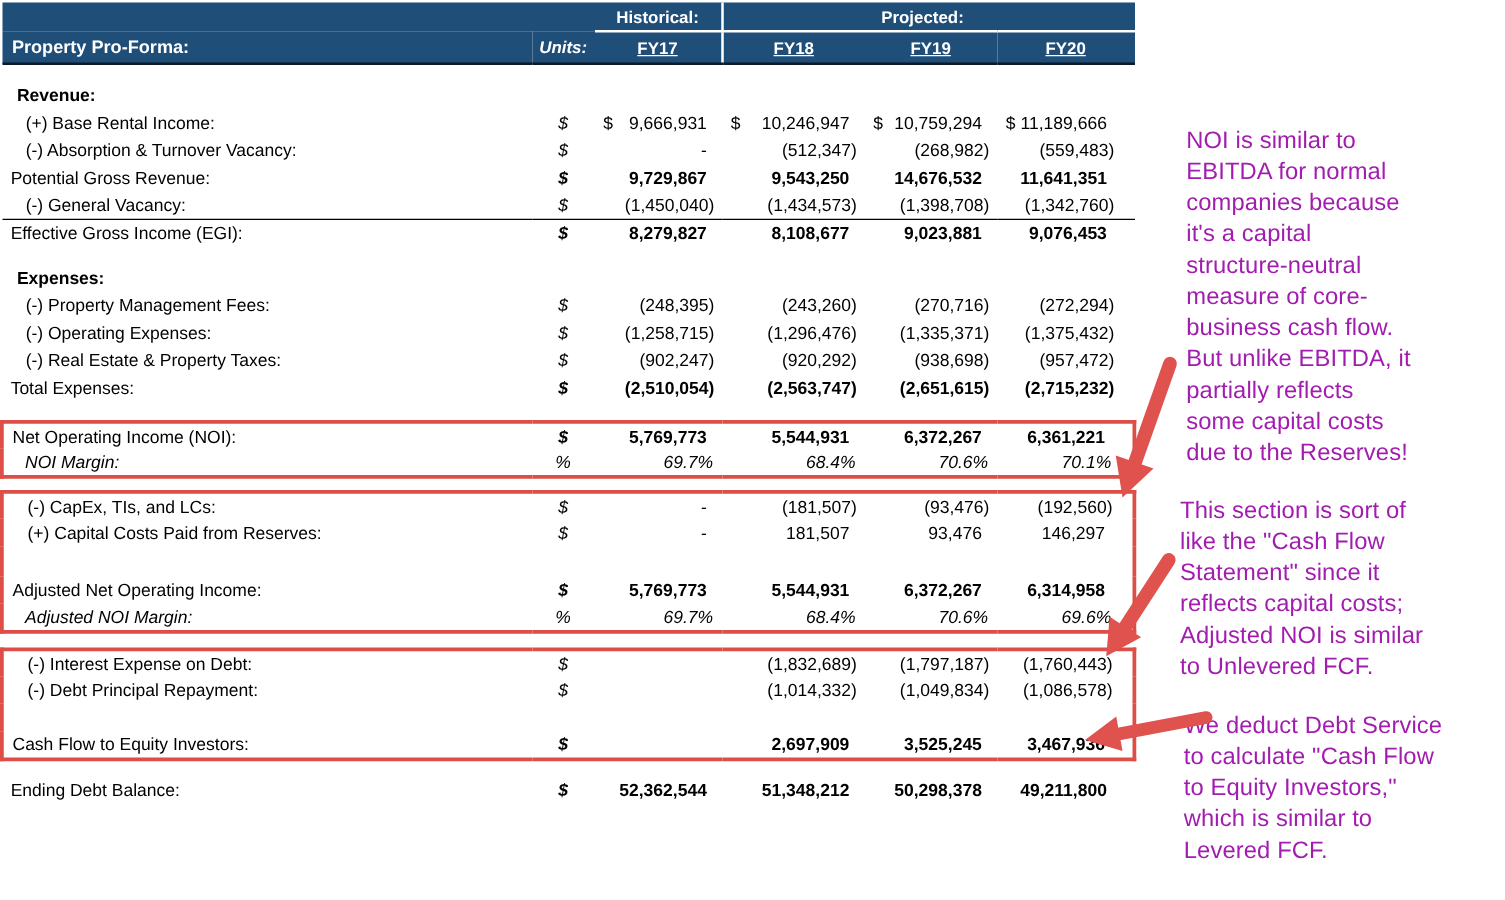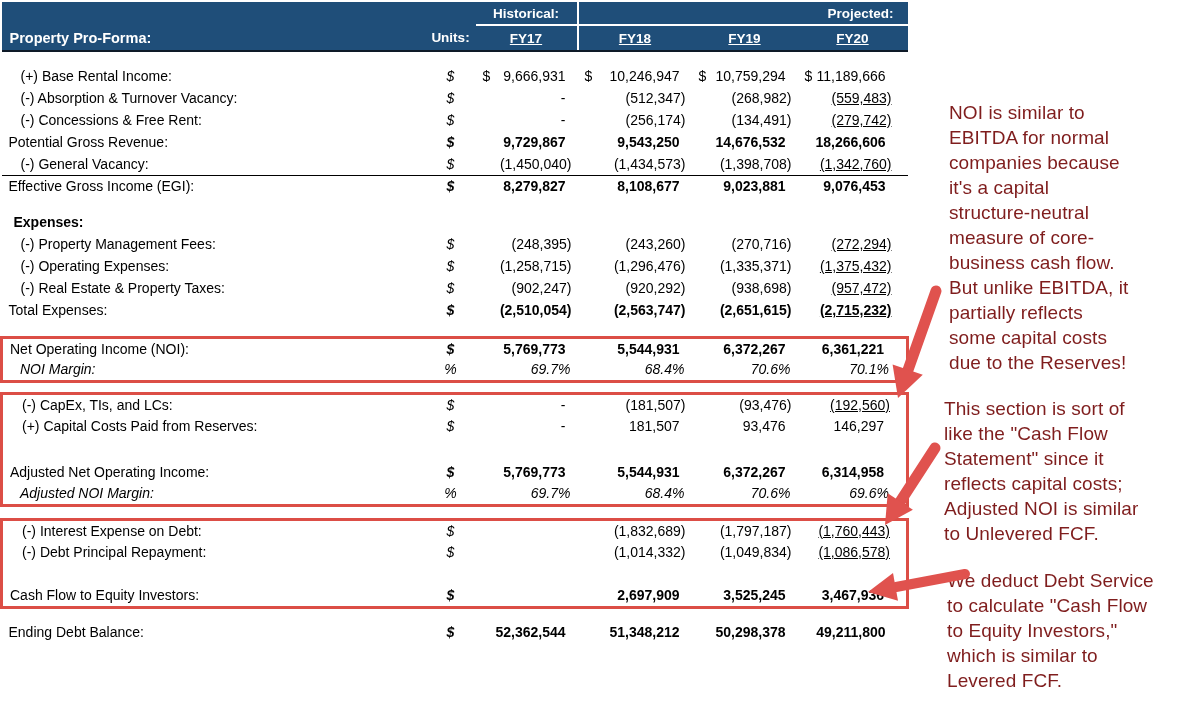--- a/index.html
+++ b/index.html
@@ -9,49 +9,49 @@
   }
   .sheet{position:absolute;inset:0;overflow:hidden;background:#fff;}
 
   
   table#proforma{position:absolute;left:0;top:2px;width:906px;border-collapse:collapse;table-layout:fixed;}
   thead th{background:#1F4E79;color:#fff;font-weight:700;font-size:13.5px;padding:1px 4px;}
   thead tr.r1 th{height:20px;}
   thead tr.r2 th{height:22px;border-bottom:2.6px solid #0e1a28;}
   th.head-blank{}
   th.hist{text-align:center;border-bottom:2.2px solid #fff;border-right:2.2px solid #fff;}
-  th.proj{text-align:right;padding-right:14px;border-bottom:2.2px solid #fff;}
+  th.proj{text-align:center;padding-right:14px;border-bottom:2.2px solid #fff;}
   th.title{text-align:left;font-size:14.5px;padding-left:8px;}
-  th.units{text-align:center;}
+  th.units{font-style:italic;text-align:center;}
   th.fy{text-align:center;text-decoration:underline;}
   th.fy17{border-right:2.2px solid #fff;}
 
   tbody tr{height:22px;}
   td{font-size:14px;color:#000;padding:0;vertical-align:middle;}
   .c-label{white-space:nowrap;overflow:hidden;}
   tr.section .c-label{font-weight:700;padding-left:12px;}
   tr.item    .c-label{padding-left:19px;}
   tr.total   .c-label{font-weight:400;padding-left:7px;}
   tr.margin  .c-label{padding-left:17px;}
   .c-units{text-align:center;font-style:italic;}
   .c-val{text-align:right;white-space:nowrap;}
   .c-val.neg{padding-right:6px;}
   .c-val.pos{padding-right:12px;}
   .c-val.pct{padding-right:7px;text-align:right;}
-  td.c-val:last-child.neg{padding-right:16px;text-decoration:underline;}
+  td.c-val:last-child.neg{padding-right:16px;}
   td.c-val:last-child.pos{padding-right:22px;}
   td.c-val:last-child.pct{padding-right:17px;}
   tr.total td{font-weight:700;}
   tr.margin td{font-style:italic;}
   tr.line td{border-bottom:1.4px solid #000;}
   tbody.red-box{border:3px solid #DC4E46;}
   .cur{float:left;padding-left:7px;font-weight:inherit;}
 
   
-  .anno{position:absolute;color:#7f1d1d;font-size:19px;line-height:25px;white-space:pre-line;letter-spacing:0.1px;}
+  .anno{position:absolute;color:#a21caf;font-size:19px;line-height:25px;white-space:pre-line;letter-spacing:0.1px;}
   #anno1{left:949px;top:100px;width:255px;}
   #anno2{left:944px;top:396px;width:262px;}
   #anno3{left:947px;top:568px;width:262px;}
   svg.arrows{position:absolute;left:0;top:0;pointer-events:none;}
 </style>
 </head>
 <body>
 
 <div class="sheet">
 
@@ -76,51 +76,51 @@
         <th class="fy fy17">FY17</th>
         <th class="fy">FY18</th>
         <th class="fy">FY19</th>
         <th class="fy">FY20</th>
       </tr>
     </thead>
   <tbody>
         <tr class="spacer" style="height: 14px;">
           <td colspan="6"></td>
         </tr>
+        <tr class="section">
+          <td class="c-label">Revenue:</td>
+          <td class="c-units"></td>
+          <td class="c-val"></td>
+          <td class="c-val"></td>
+          <td class="c-val"></td>
+          <td class="c-val"></td>
+        </tr>
         <tr class="item">
           <td class="c-label">(+) Base Rental Income:</td>
           <td class="c-units">$</td>
           <td class="c-val pos"><span class="cur">$</span>9,666,931</td>
           <td class="c-val pos"><span class="cur">$</span>10,246,947</td>
           <td class="c-val pos"><span class="cur">$</span>10,759,294</td>
           <td class="c-val pos"><span class="cur">$</span>11,189,666</td>
         </tr>
         <tr class="item">
           <td class="c-label">(-) Absorption &amp; Turnover Vacancy:</td>
           <td class="c-units">$</td>
           <td class="c-val pos">-</td>
           <td class="c-val neg">(512,347)</td>
           <td class="c-val neg">(268,982)</td>
           <td class="c-val neg">(559,483)</td>
         </tr>
-        <tr class="item">
-          <td class="c-label">(-) Concessions &amp; Free Rent:</td>
-          <td class="c-units">$</td>
-          <td class="c-val pos">-</td>
-          <td class="c-val neg">(256,174)</td>
-          <td class="c-val neg">(134,491)</td>
-          <td class="c-val neg">(279,742)</td>
-        </tr>
         <tr class="total">
           <td class="c-label">Potential Gross Revenue:</td>
           <td class="c-units">$</td>
           <td class="c-val pos">9,729,867</td>
           <td class="c-val pos">9,543,250</td>
           <td class="c-val pos">14,676,532</td>
-          <td class="c-val pos">18,266,606</td>
+          <td class="c-val pos">11,641,351</td>
         </tr>
         <tr class="item line">
           <td class="c-label">(-) General Vacancy:</td>
           <td class="c-units">$</td>
           <td class="c-val neg">(1,450,040)</td>
           <td class="c-val neg">(1,434,573)</td>
           <td class="c-val neg">(1,398,708)</td>
           <td class="c-val neg">(1,342,760)</td>
         </tr>
         <tr class="total">

